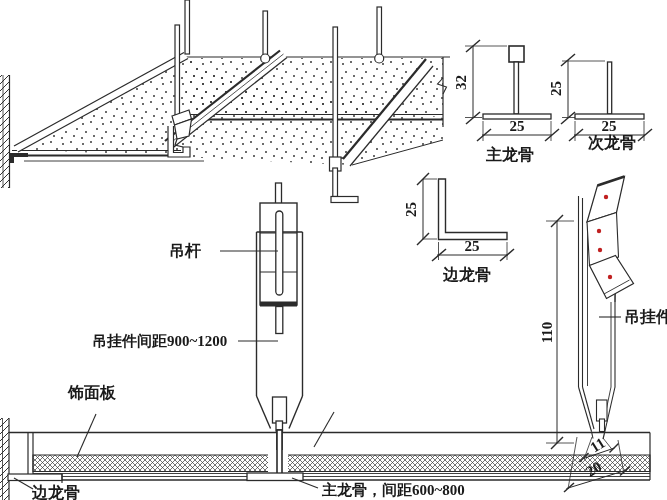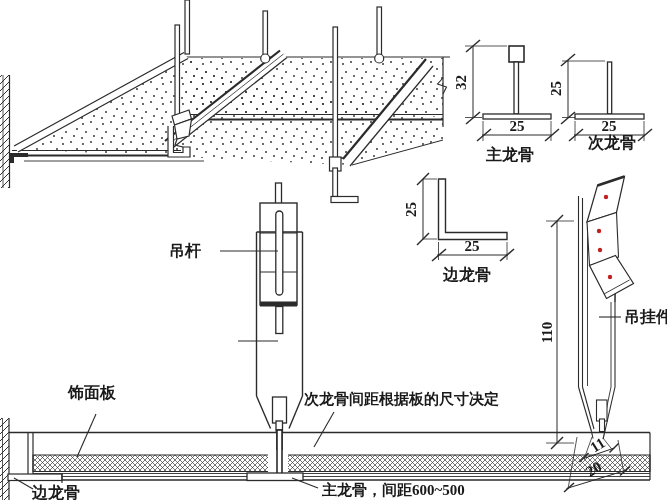--- a/index.html
+++ b/index.html
@@ -249,22 +249,22 @@
   <div class="lbl" style="left:443px;top:266px;">边龙骨</div>
 
   <div class="dim rot90" style="left:446px;top:74px;width:30px;">32</div>
   <div class="dim" style="left:502px;top:118px;width:30px;">25</div>
   <div class="dim rot90" style="left:541px;top:80px;width:30px;">25</div>
   <div class="dim" style="left:594px;top:118px;width:30px;">25</div>
   <div class="dim rot90" style="left:396px;top:201px;width:30px;">25</div>
   <div class="dim" style="left:457px;top:238px;width:30px;">25</div>
 
   <div class="lbl" style="left:169px;top:242px;">吊杆</div>
+  <div class="lbl small" style="left:92px;top:333px;">吊挂件间距900~1200</div>
   <div class="lbl" style="left:68px;top:384px;">饰面板</div>
-  <div class="lbl small" style="left:304px;top:391px;">次龙骨间距根据板的尺寸决定</div>
   <div class="lbl" style="left:32px;top:484px;">边龙骨</div>
-  <div class="lbl small" style="left:322px;top:482px;">主龙骨，间距600~500</div>
+  <div class="lbl small" style="left:322px;top:482px;">主龙骨，间距600~800</div>
 
   <div class="lbl" style="left:624px;top:308px;">吊挂件</div>
   <div class="dim rot90" style="left:527px;top:324px;width:40px;">110</div>
   <div class="dim rot32" style="left:585px;top:437px;width:26px;">11</div>
   <div class="dim rot32" style="left:579px;top:461px;width:30px;">20</div>
 </div>
 
 </body></html>

